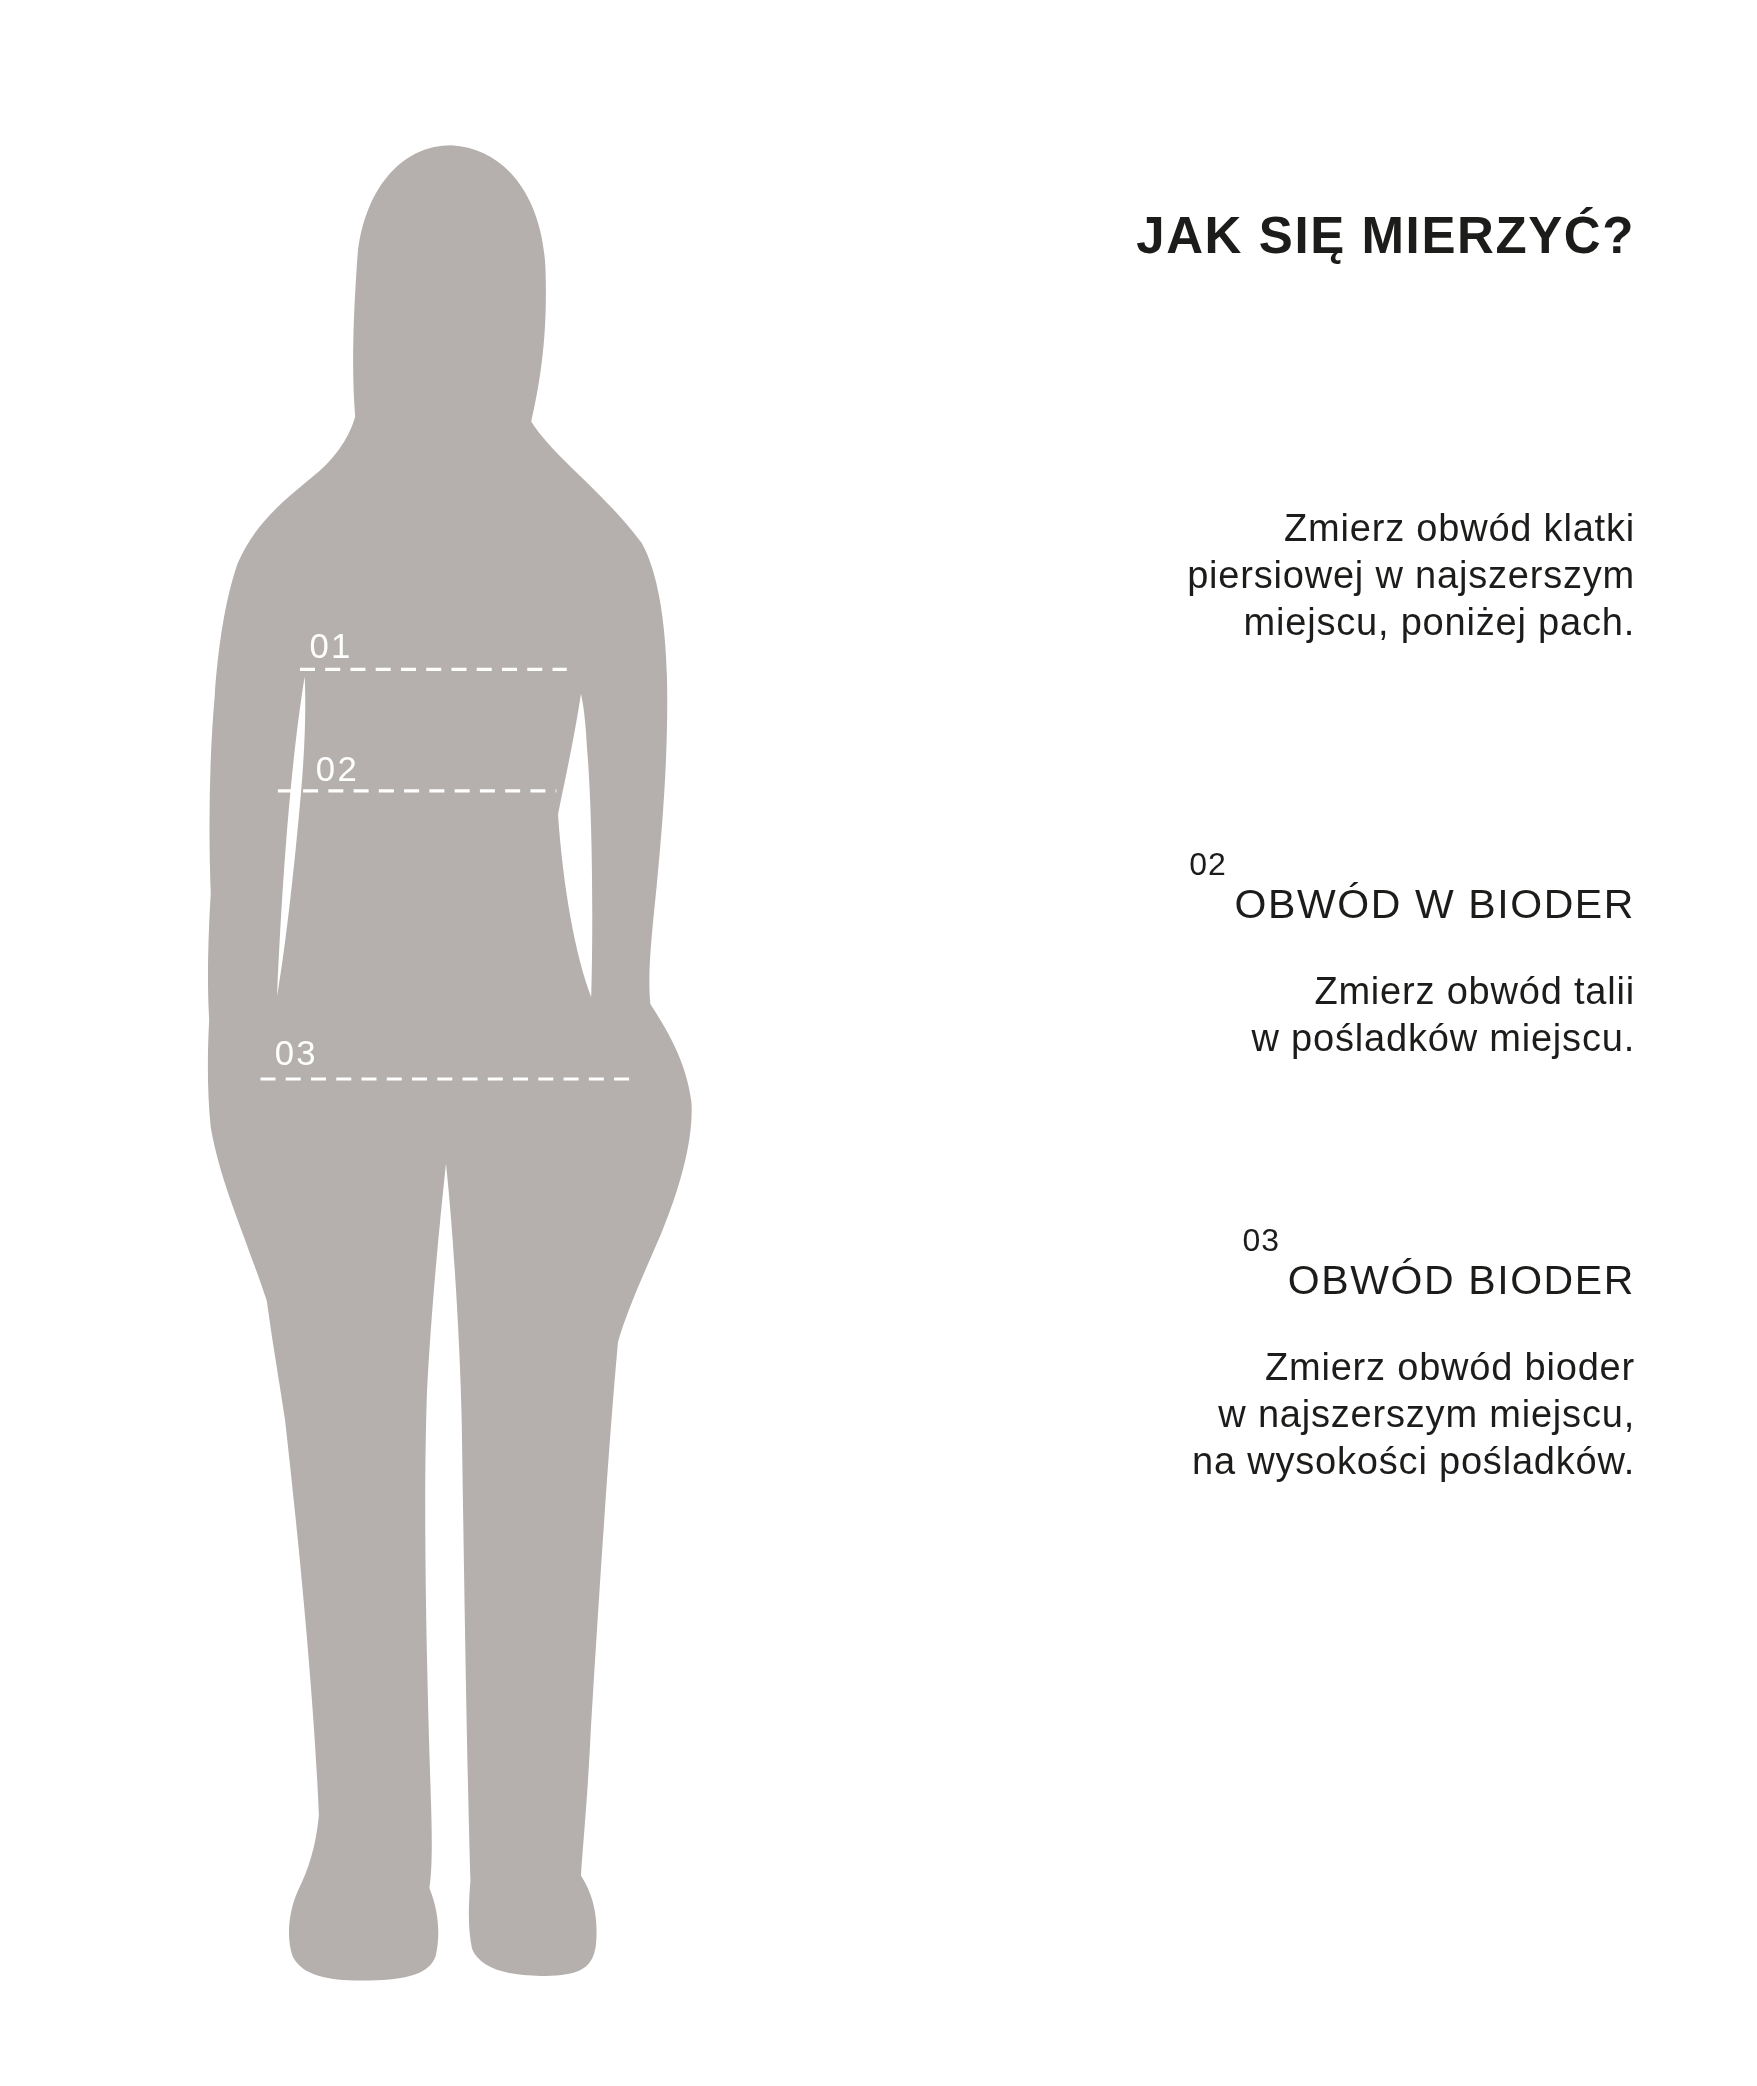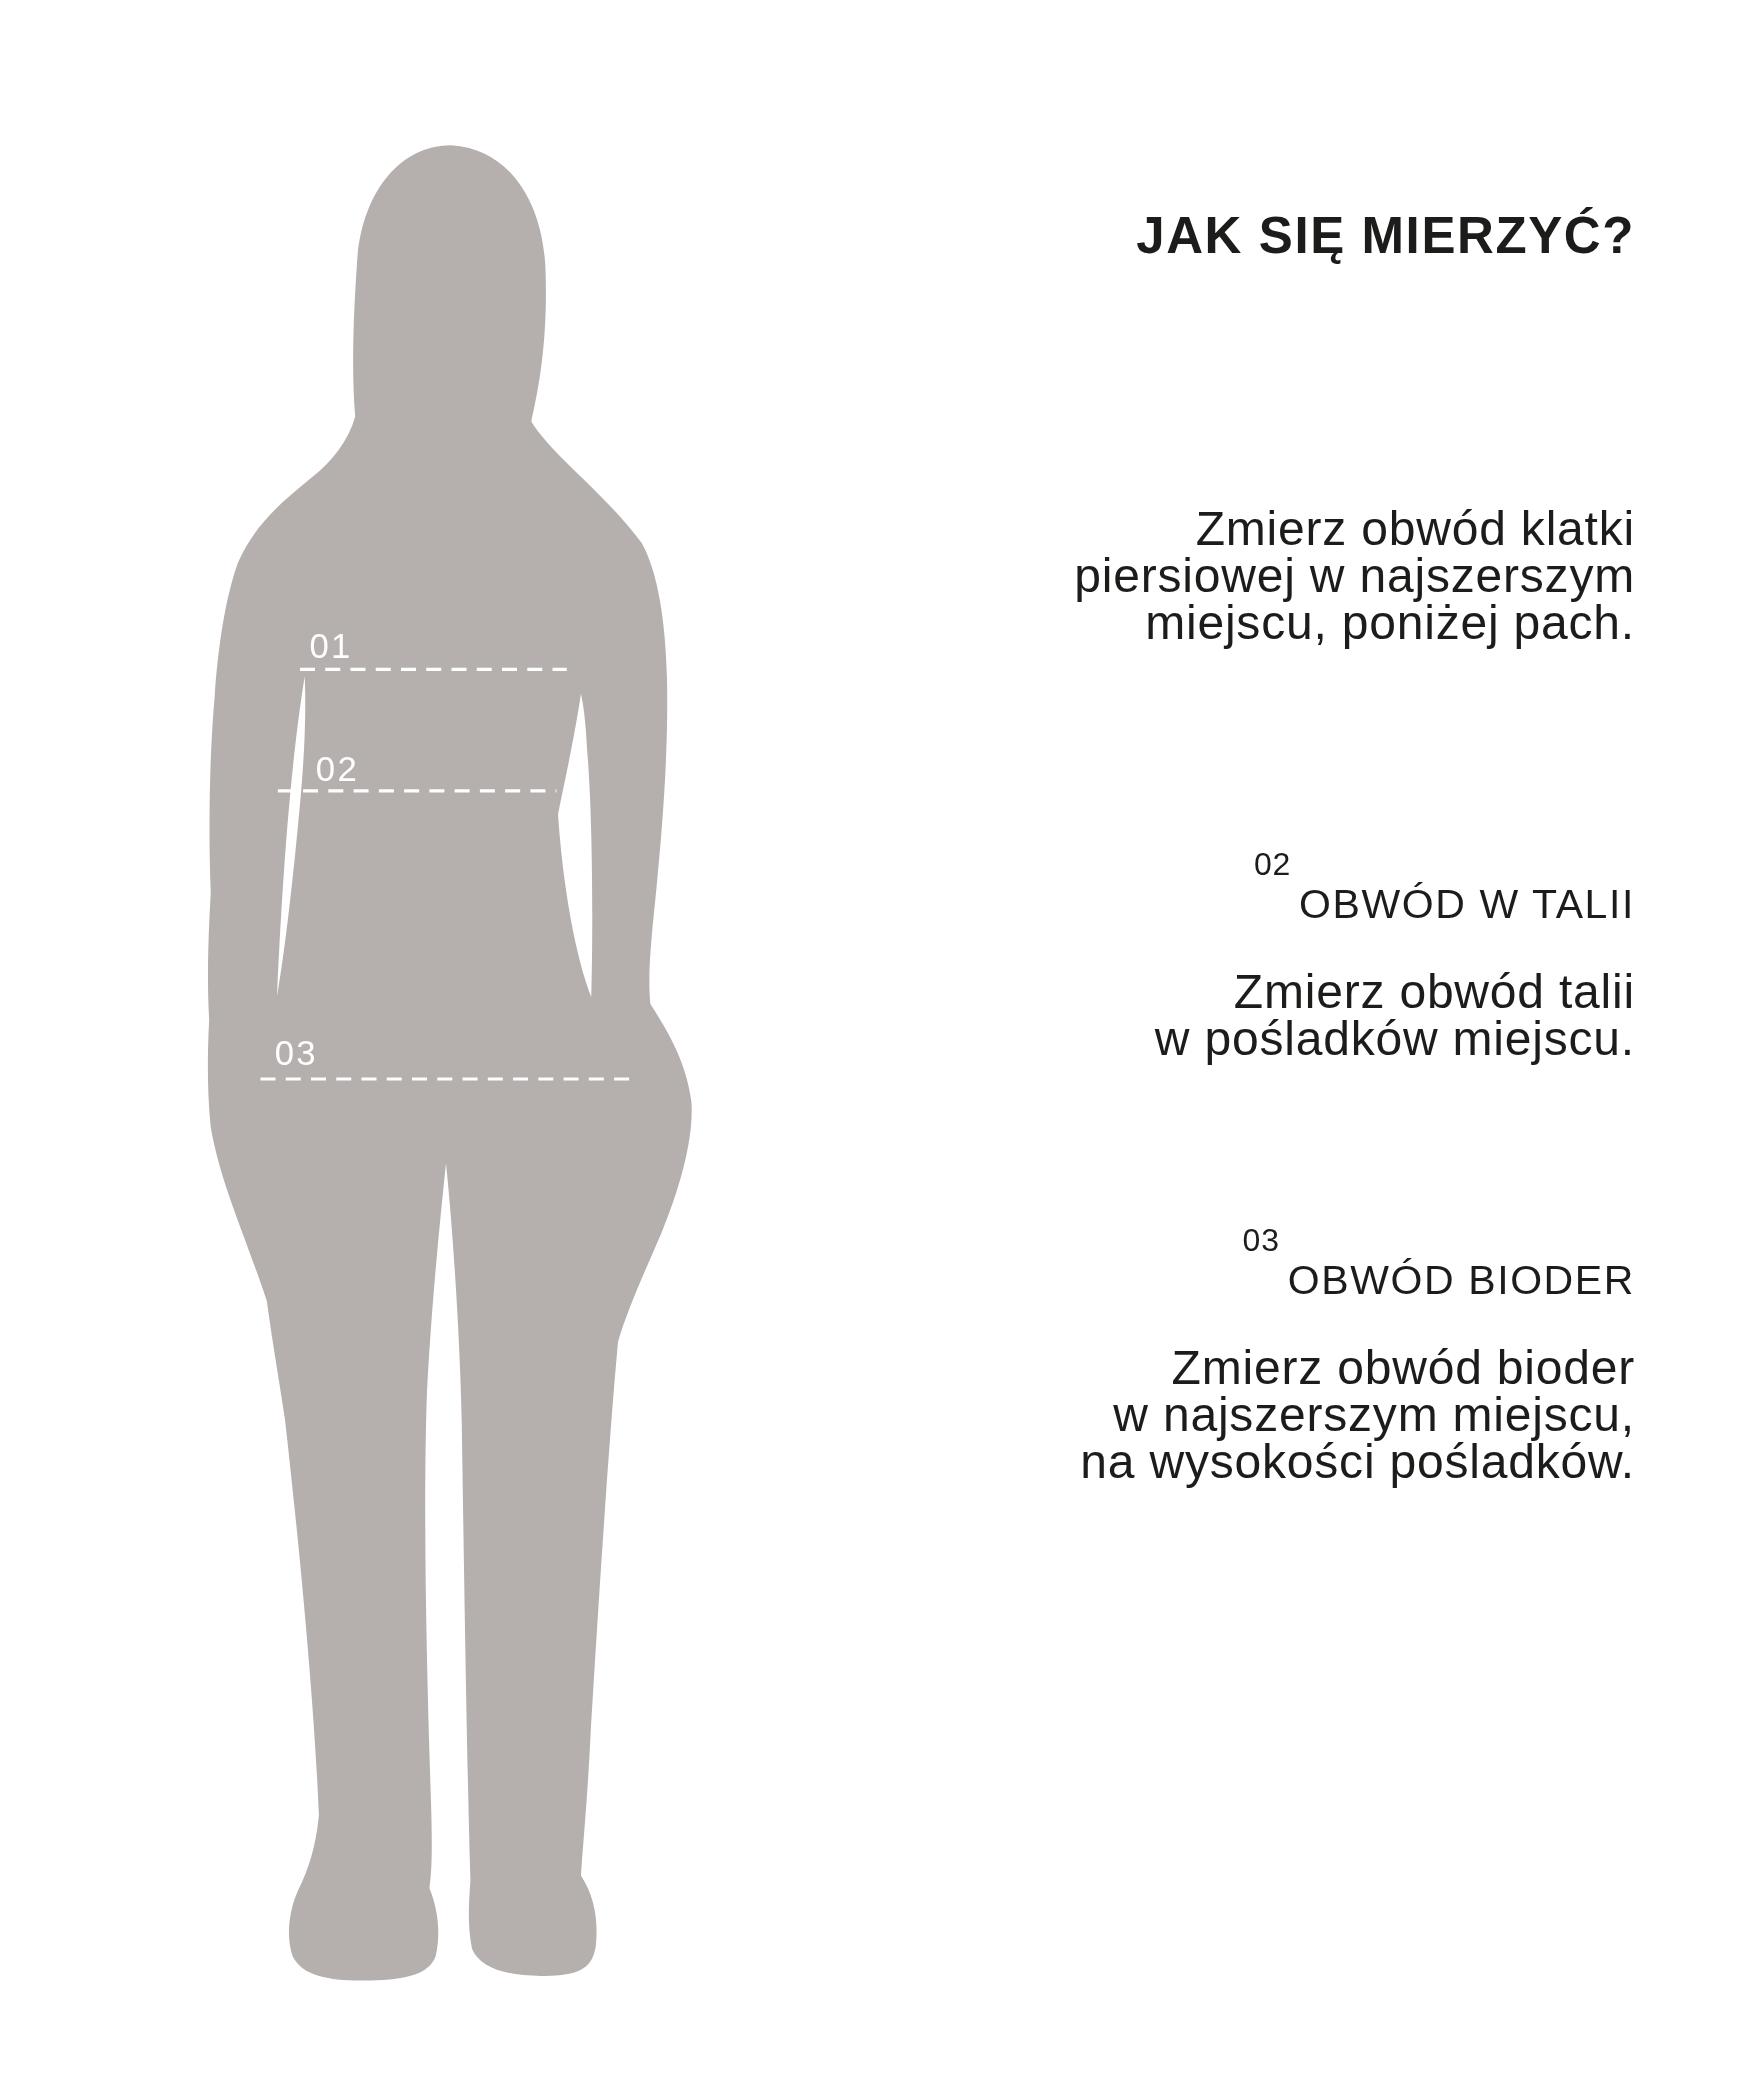--- a/index.html
+++ b/index.html
@@ -67,21 +67,21 @@
   .sec-num {
     display: inline-block;
     position: relative;
     top: -43px;
     margin-right: 8px;
     font-size: 32px;
     letter-spacing: 0.8px;
   }
   .sec-body {
     margin: 43px 0 0 0;
-    font-size: 48px;
+    font-size: 38px;
     line-height: 47px;
     font-weight: 400;
     letter-spacing: 0.8px;
     white-space: pre-line;
     color: #1c1c1a;
   }
 </style>
 </head>
 <body>
 
@@ -158,21 +158,21 @@
     <h1 class="page-title">JAK SIĘ MIERZYĆ?</h1>
 
     <section class="section section-1">
       <p class="sec-body">Zmierz obwód klatki
 piersiowej w najszerszym
 miejscu, poniżej pach.</p>
     </section>
 
     <section class="section section-2">
       <div class="sec-head-row">
-        <span class="sec-num">02</span><span class="sec-head">OBWÓD W TALII</span>
+        <span class="sec-num">02</span><span class="sec-head">OBWÓD W BIODER</span>
       </div>
       <p class="sec-body">Zmierz obwód talii
 w pośladków miejscu.</p>
     </section>
 
     <section class="section section-3">
       <div class="sec-head-row">
         <span class="sec-num">03</span><span class="sec-head">OBWÓD BIODER</span>
       </div>
       <p class="sec-body">Zmierz obwód bioder

